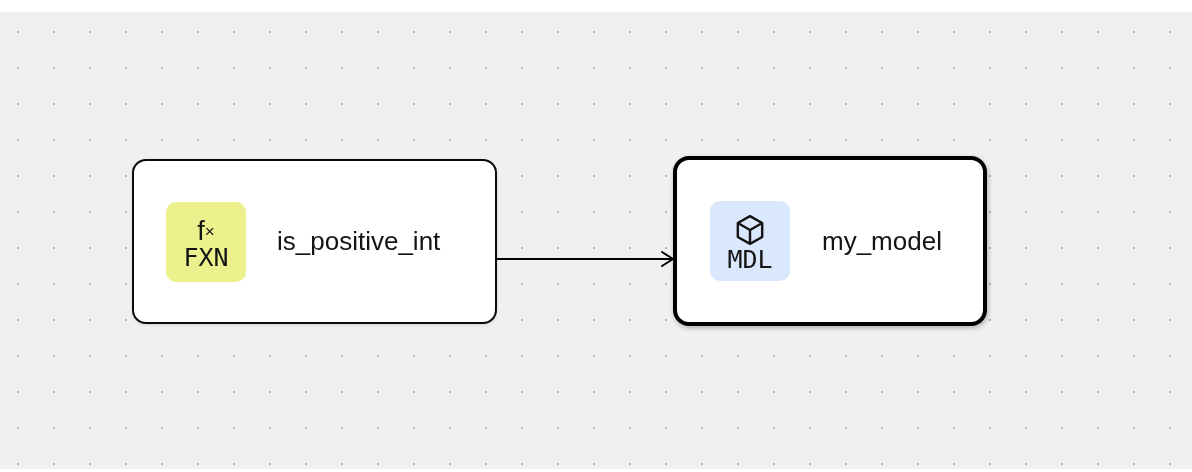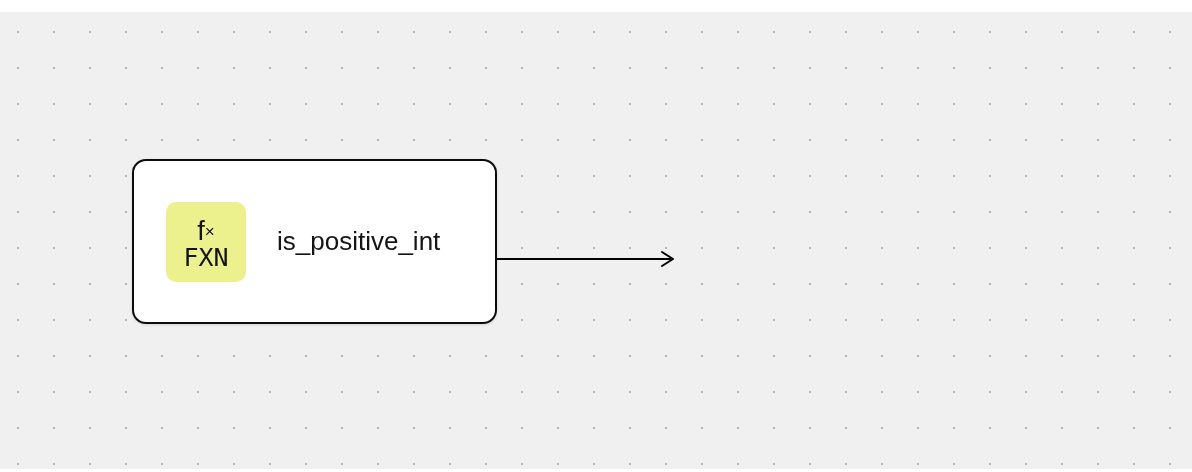--- a/index.html
+++ b/index.html
@@ -110,15 +110,28 @@
       <div class="badge" style="background-color: rgb(236, 241, 142);">
         <div class="fx-glyph">
           <span class="fx-f">f</span>
           <span class="fx-x">×</span>
         </div>
         <div class="badge-type">FXN</div>
       </div>
       <div class="node-label">is_positive_int</div>
     </div>
 
+    <div class="node node-right">
+      <div class="badge" style="background-color: rgb(217, 232, 252);">
+        <div class="cube-wrap">
+          <svg width="34" height="34" viewBox="0 0 24 24" fill="none" stroke="#141414" stroke-width="1.7" stroke-linejoin="round">
+            <path d="M12 2.2 L20.6 7.1 V16.9 L12 21.8 L3.4 16.9 V7.1 Z"></path>
+            <path d="M3.4 7.1 L12 12 L20.6 7.1"></path>
+            <path d="M12 12 V21.8"></path>
+          </svg>
+        </div>
+        <div class="badge-type">MDL</div>
+      </div>
+      <div class="node-label">my_model</div>
+    </div>
 
   </div>
 </div>
 
 </body></html>

